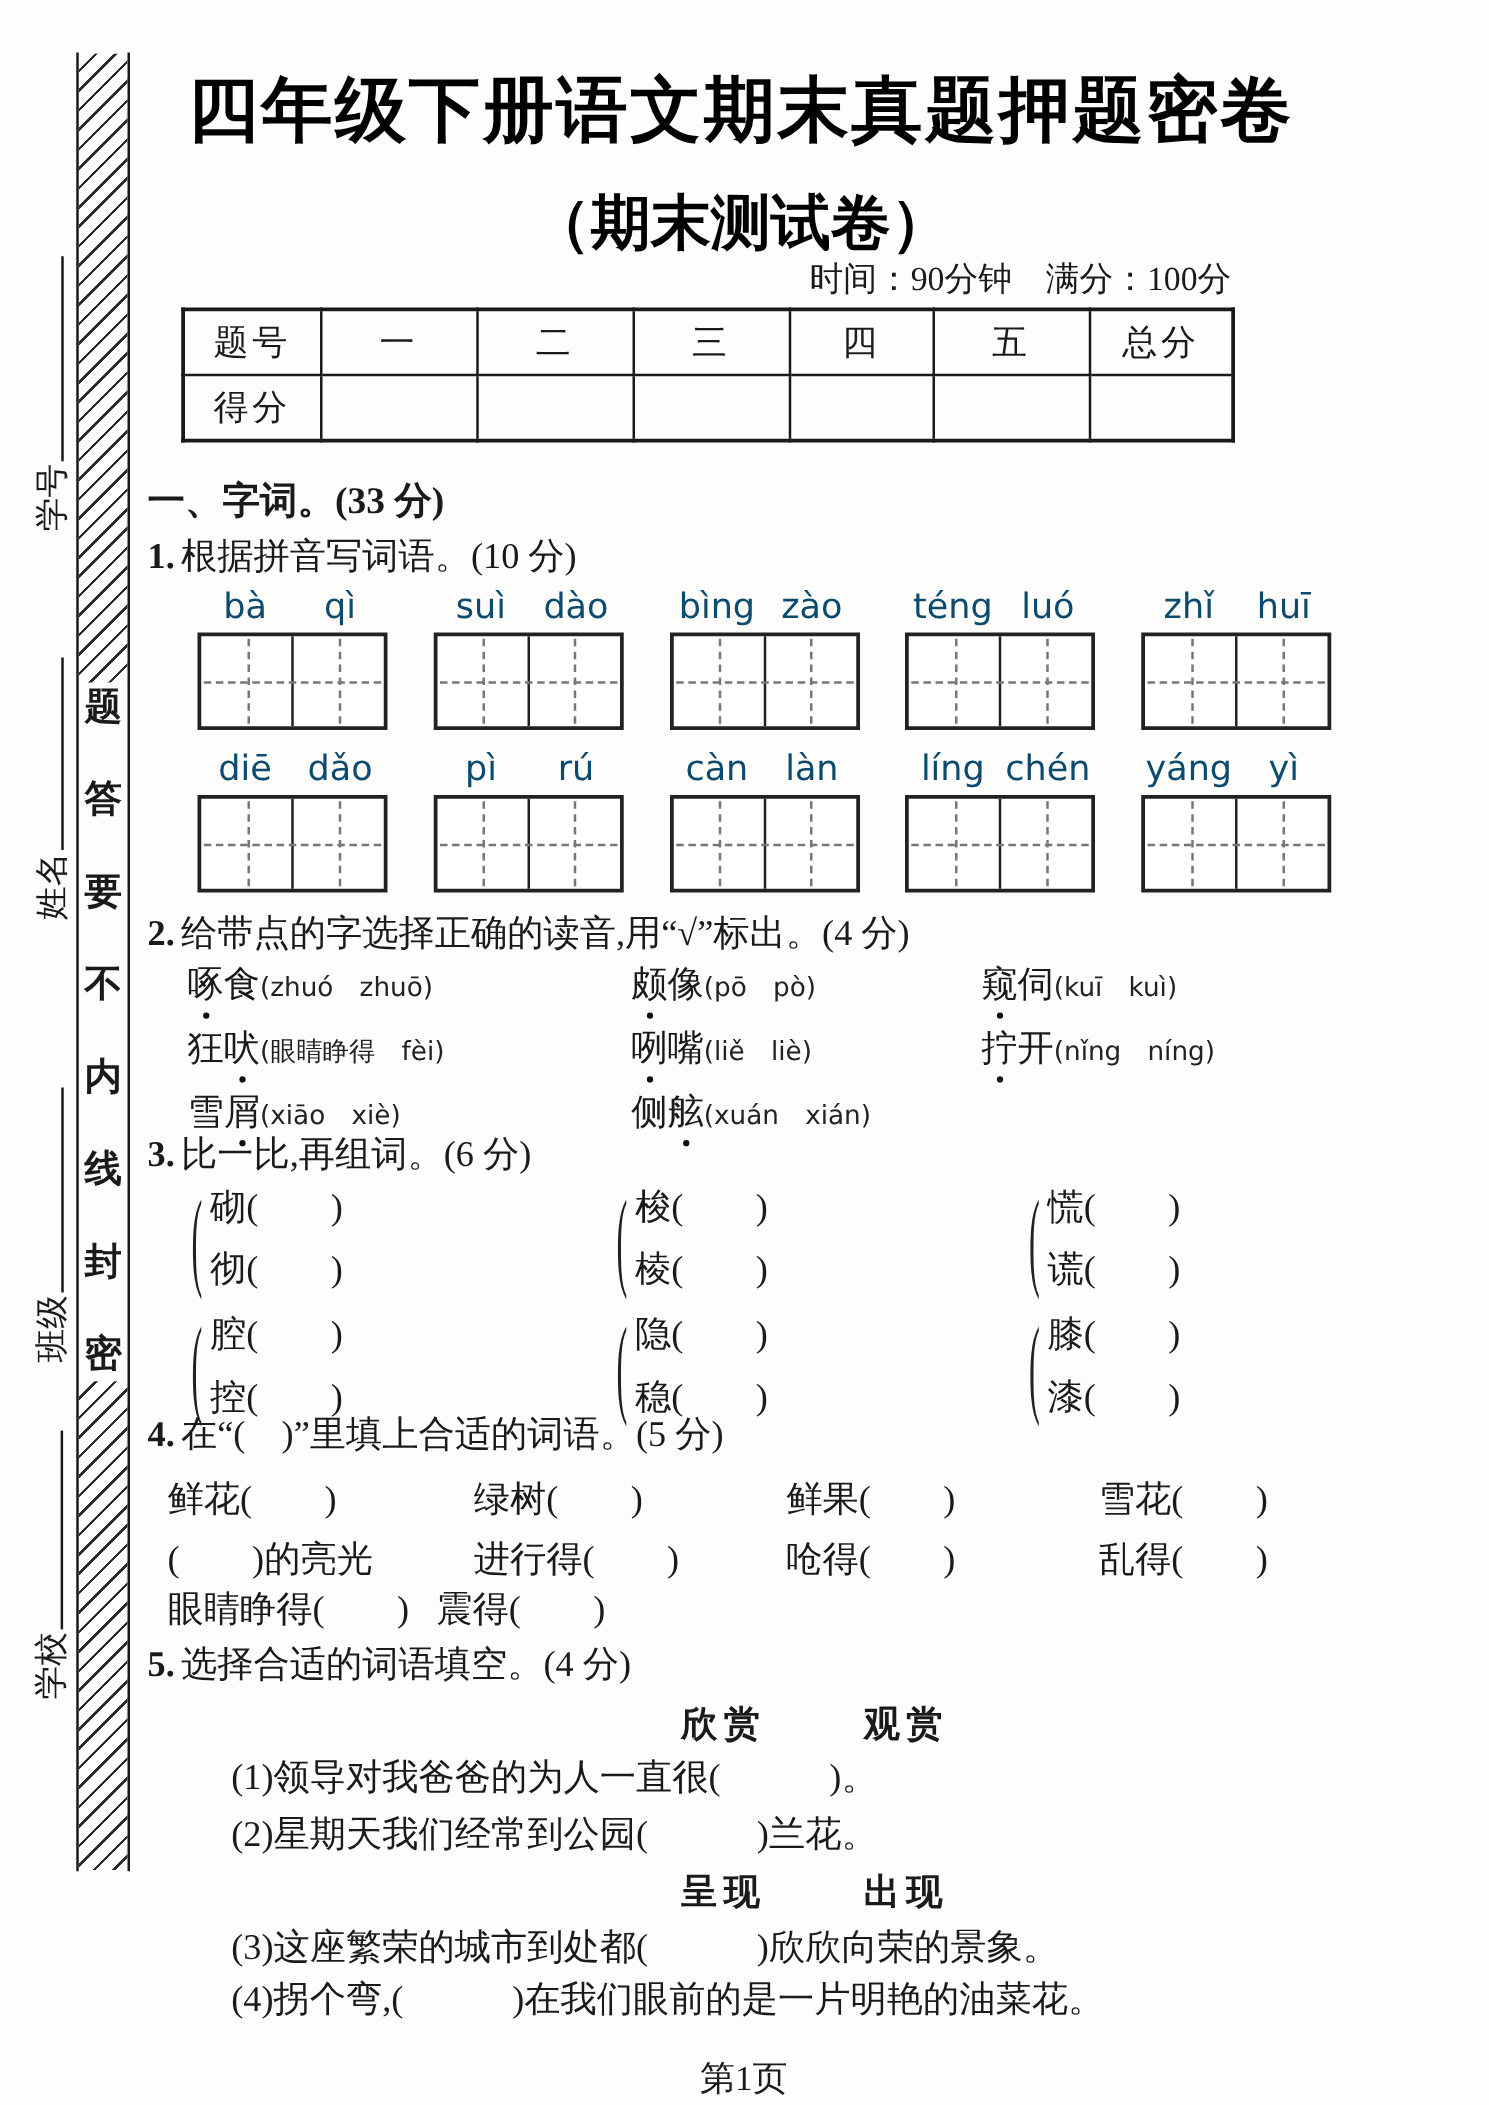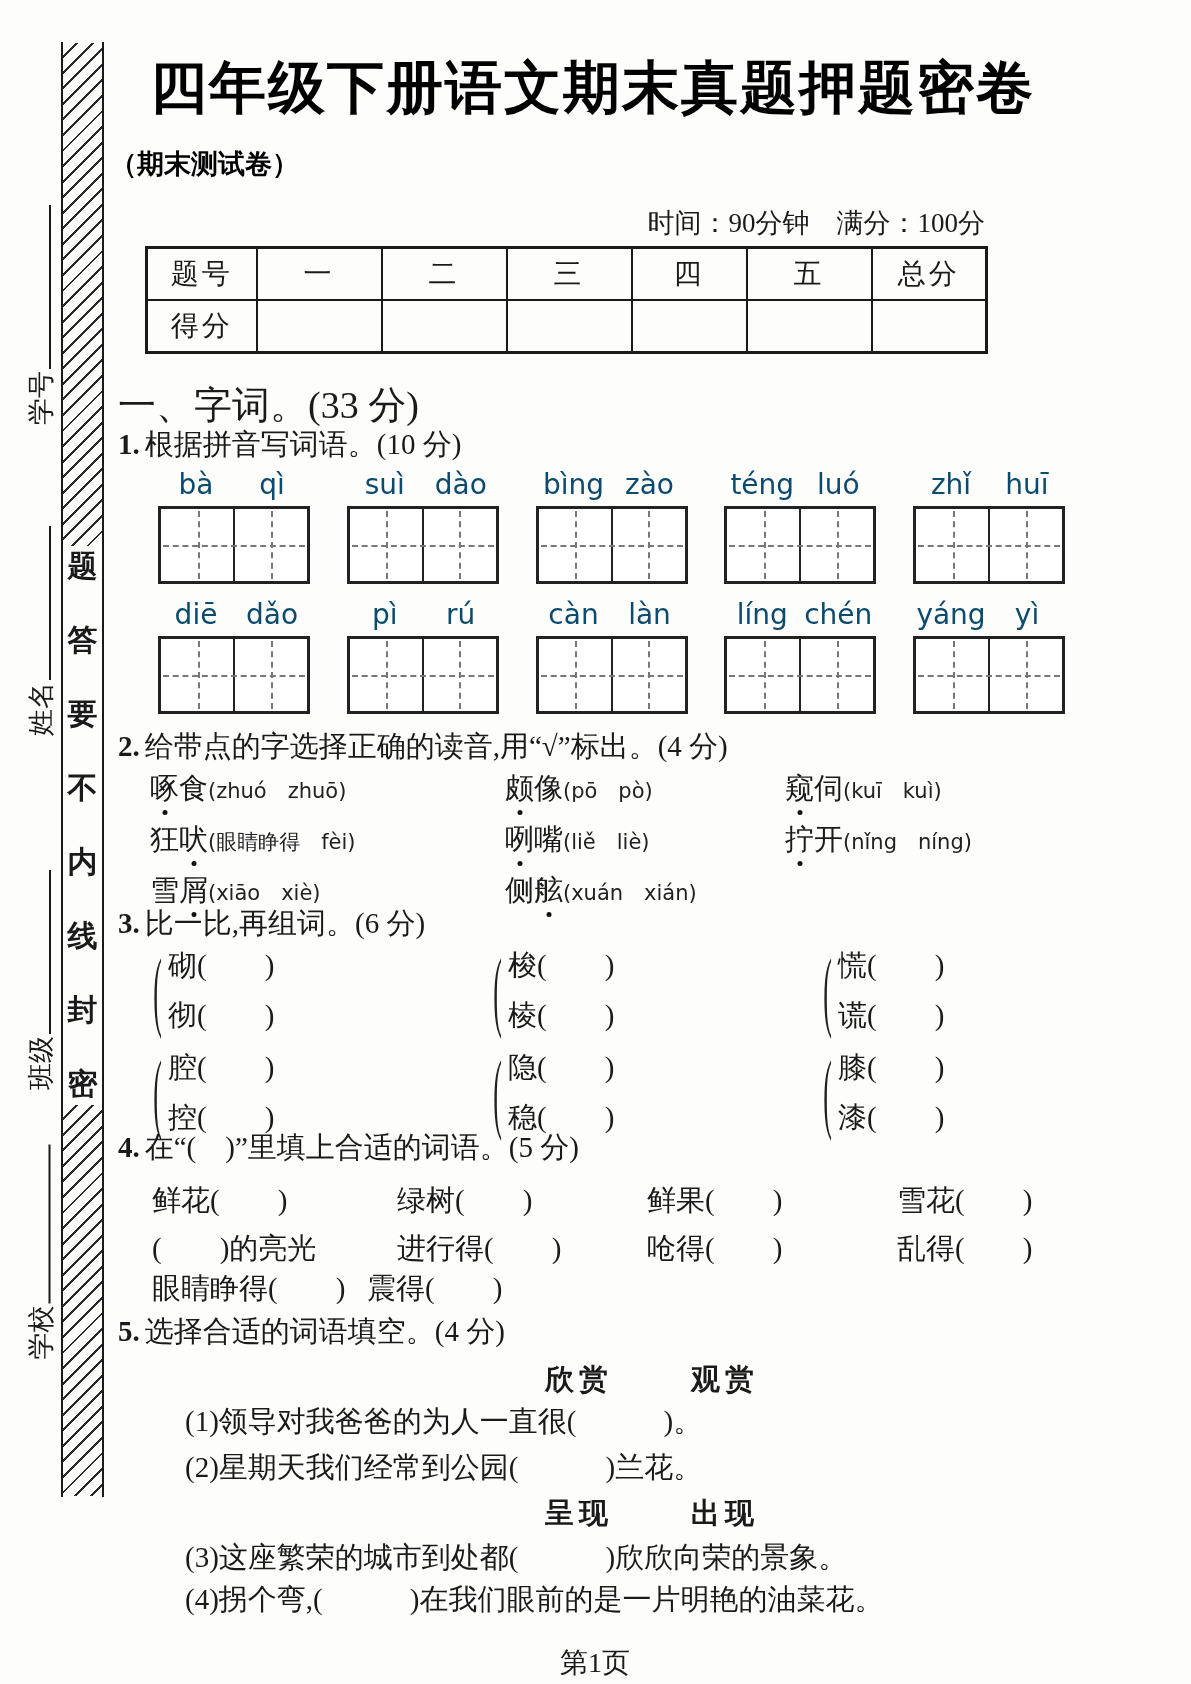--- a/index.html
+++ b/index.html
@@ -27,37 +27,37 @@
   }
   .seal-field .f-label{font-size:27px;line-height:34px;white-space:nowrap;}
   .seal-field .f-line{flex:1;border-bottom:2px solid #1a1a1a;margin:0 0 7px 2px;}
   
   .doc-title{
     position:absolute;left:110px;width:965px;top:50px;text-align:center;
     font-family:"DejaVu Sans","Liberation Sans",sans-serif;
     font-size:57px;font-weight:900;letter-spacing:2px;color:#000;
   }
   .doc-subtitle{
-    position:absolute;left:110px;width:965px;top:146px;
+    position:absolute;left:110px;width:965px;top:146px;text-align:center;
     font-family:"DejaVu Sans","Liberation Sans",sans-serif;
-    font-size:27px;font-weight:700;color:#000;
+    font-size:48px;font-weight:700;color:#000;
   }
   .doc-info{position:absolute;left:485px;width:500px;top:205px;text-align:right;font-size:27px;}
   
   .score-table{
     position:absolute;left:145px;top:246px;width:840px;
     border-collapse:collapse;table-layout:fixed;
   }
   .score-table td{
     border:2.5px solid #1a1a1a;height:50px;text-align:center;
     font-size:28px;letter-spacing:3px;padding:0;
   }
   .score-table{border:3.5px solid #1a1a1a;}
   
-  .sec-title{position:absolute;left:118px;font-size:38px;font-weight:400;}
+  .sec-title{position:absolute;left:118px;font-size:30px;font-weight:700;}
   .q-title{position:absolute;left:118px;font-size:29px;white-space:nowrap;}
   .q-title b{margin-right:5px;}
   .abs{position:absolute;}
   
   .py-row{left:158px;width:907px;display:flex;justify-content:space-between;}
   .py-group{width:152px;display:flex;}
   .py-group span{
     flex:1;text-align:center;font-family:"DejaVu Sans","Liberation Sans",sans-serif;
     font-size:28px;color:#0c4a6e;
   }
@@ -92,21 +92,21 @@
   .q3-row > div:nth-child(1){width:340px;}
   .q3-row > div:nth-child(2){width:330px;}
   .q3-row > div:nth-child(3){flex:1;}
   .pair{display:flex;align-items:center;}
   .pair .brace{
     display:inline-block;width:15px;text-align:center;font-size:36px;
     transform:scale(.72,2.45);transform-origin:50% 50%;font-weight:300;color:#222;
   }
   .pair .plines{display:flex;flex-direction:column;gap:10px;font-size:29px;margin-left:3px;}
   
-  .q4-rows{left:152px;width:940px;font-size:29px;}
+  .q4-rows{left:134px;width:940px;font-size:29px;}
   .q4-row{display:flex;line-height:36px;}
   .q4-row.r1{margin-bottom:12px;} .q4-row.r2{margin-bottom:4px;}
   .q4-row > span:nth-child(1){width:245px;}
   .q4-row > span:nth-child(2){width:250px;}
   .q4-row > span:nth-child(3){width:250px;}
   .q4-row > span:nth-child(4){flex:1;}
   .q4-row.r3 > span:nth-child(1){width:215px;}
   
   .q5-bank{left:545px;display:flex;gap:78px;font-size:29px;font-weight:700;letter-spacing:5px;}
   .q5-item{left:150px;font-size:29px;white-space:nowrap;margin-left:35px;}

